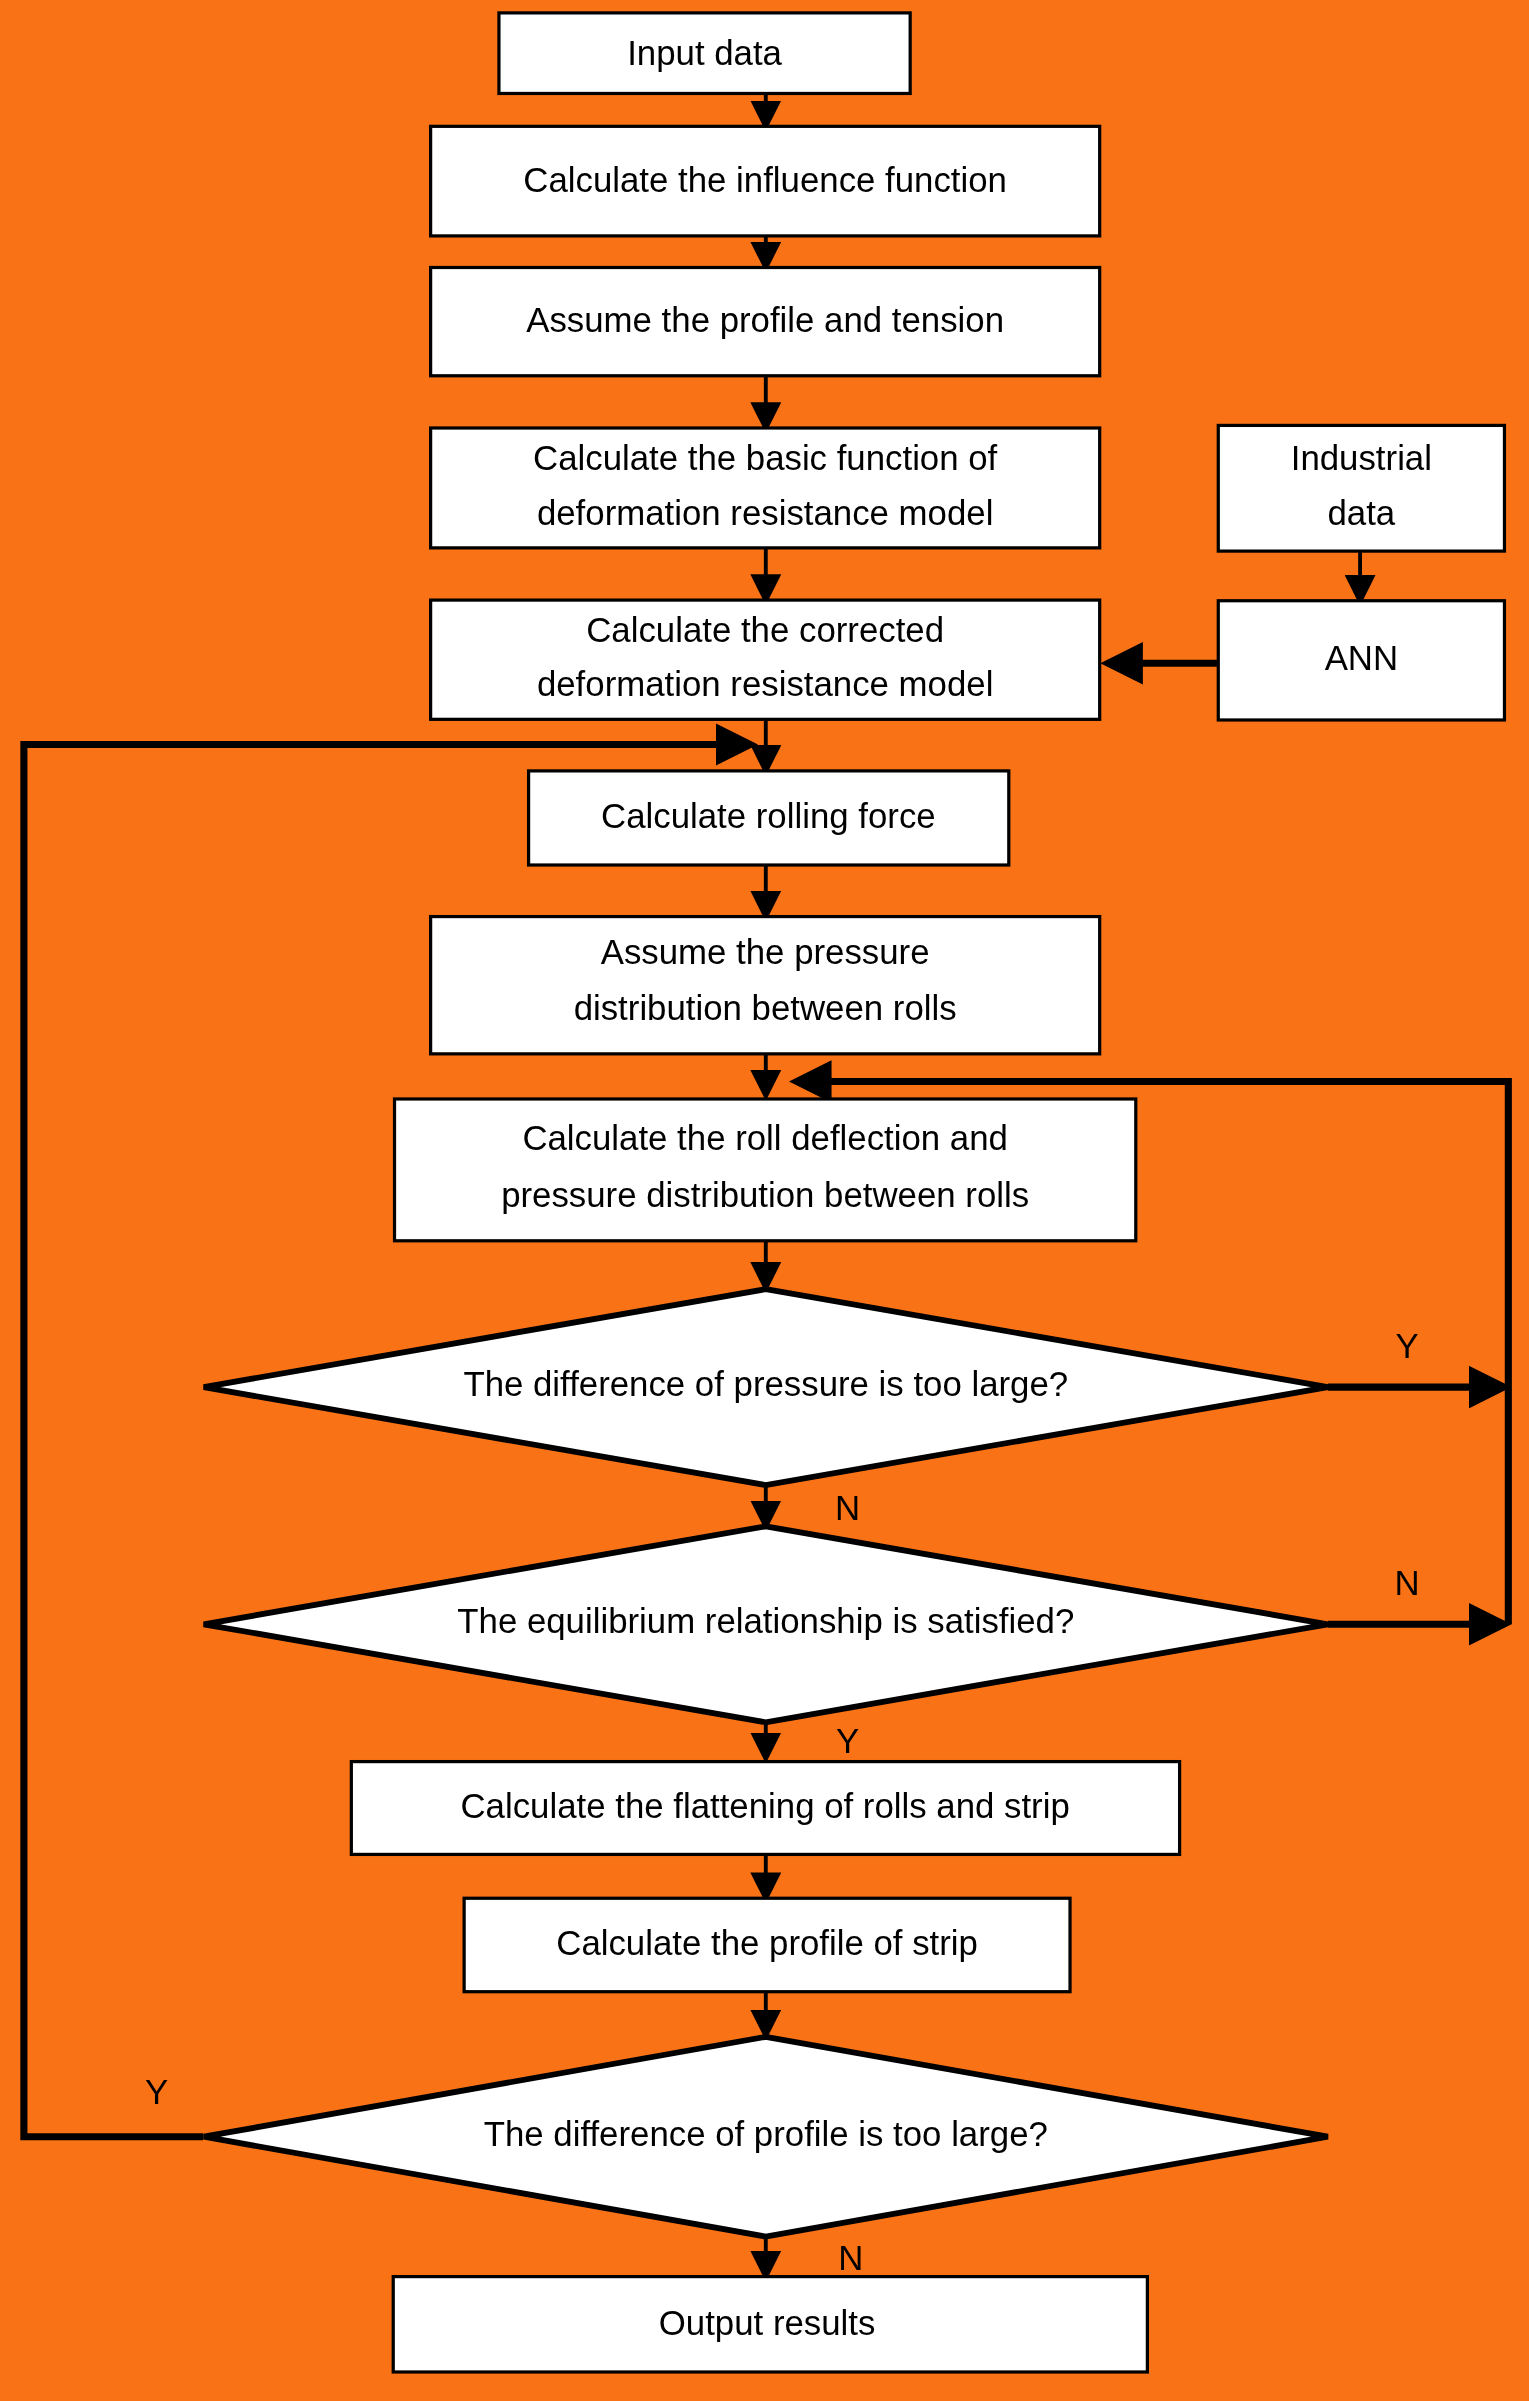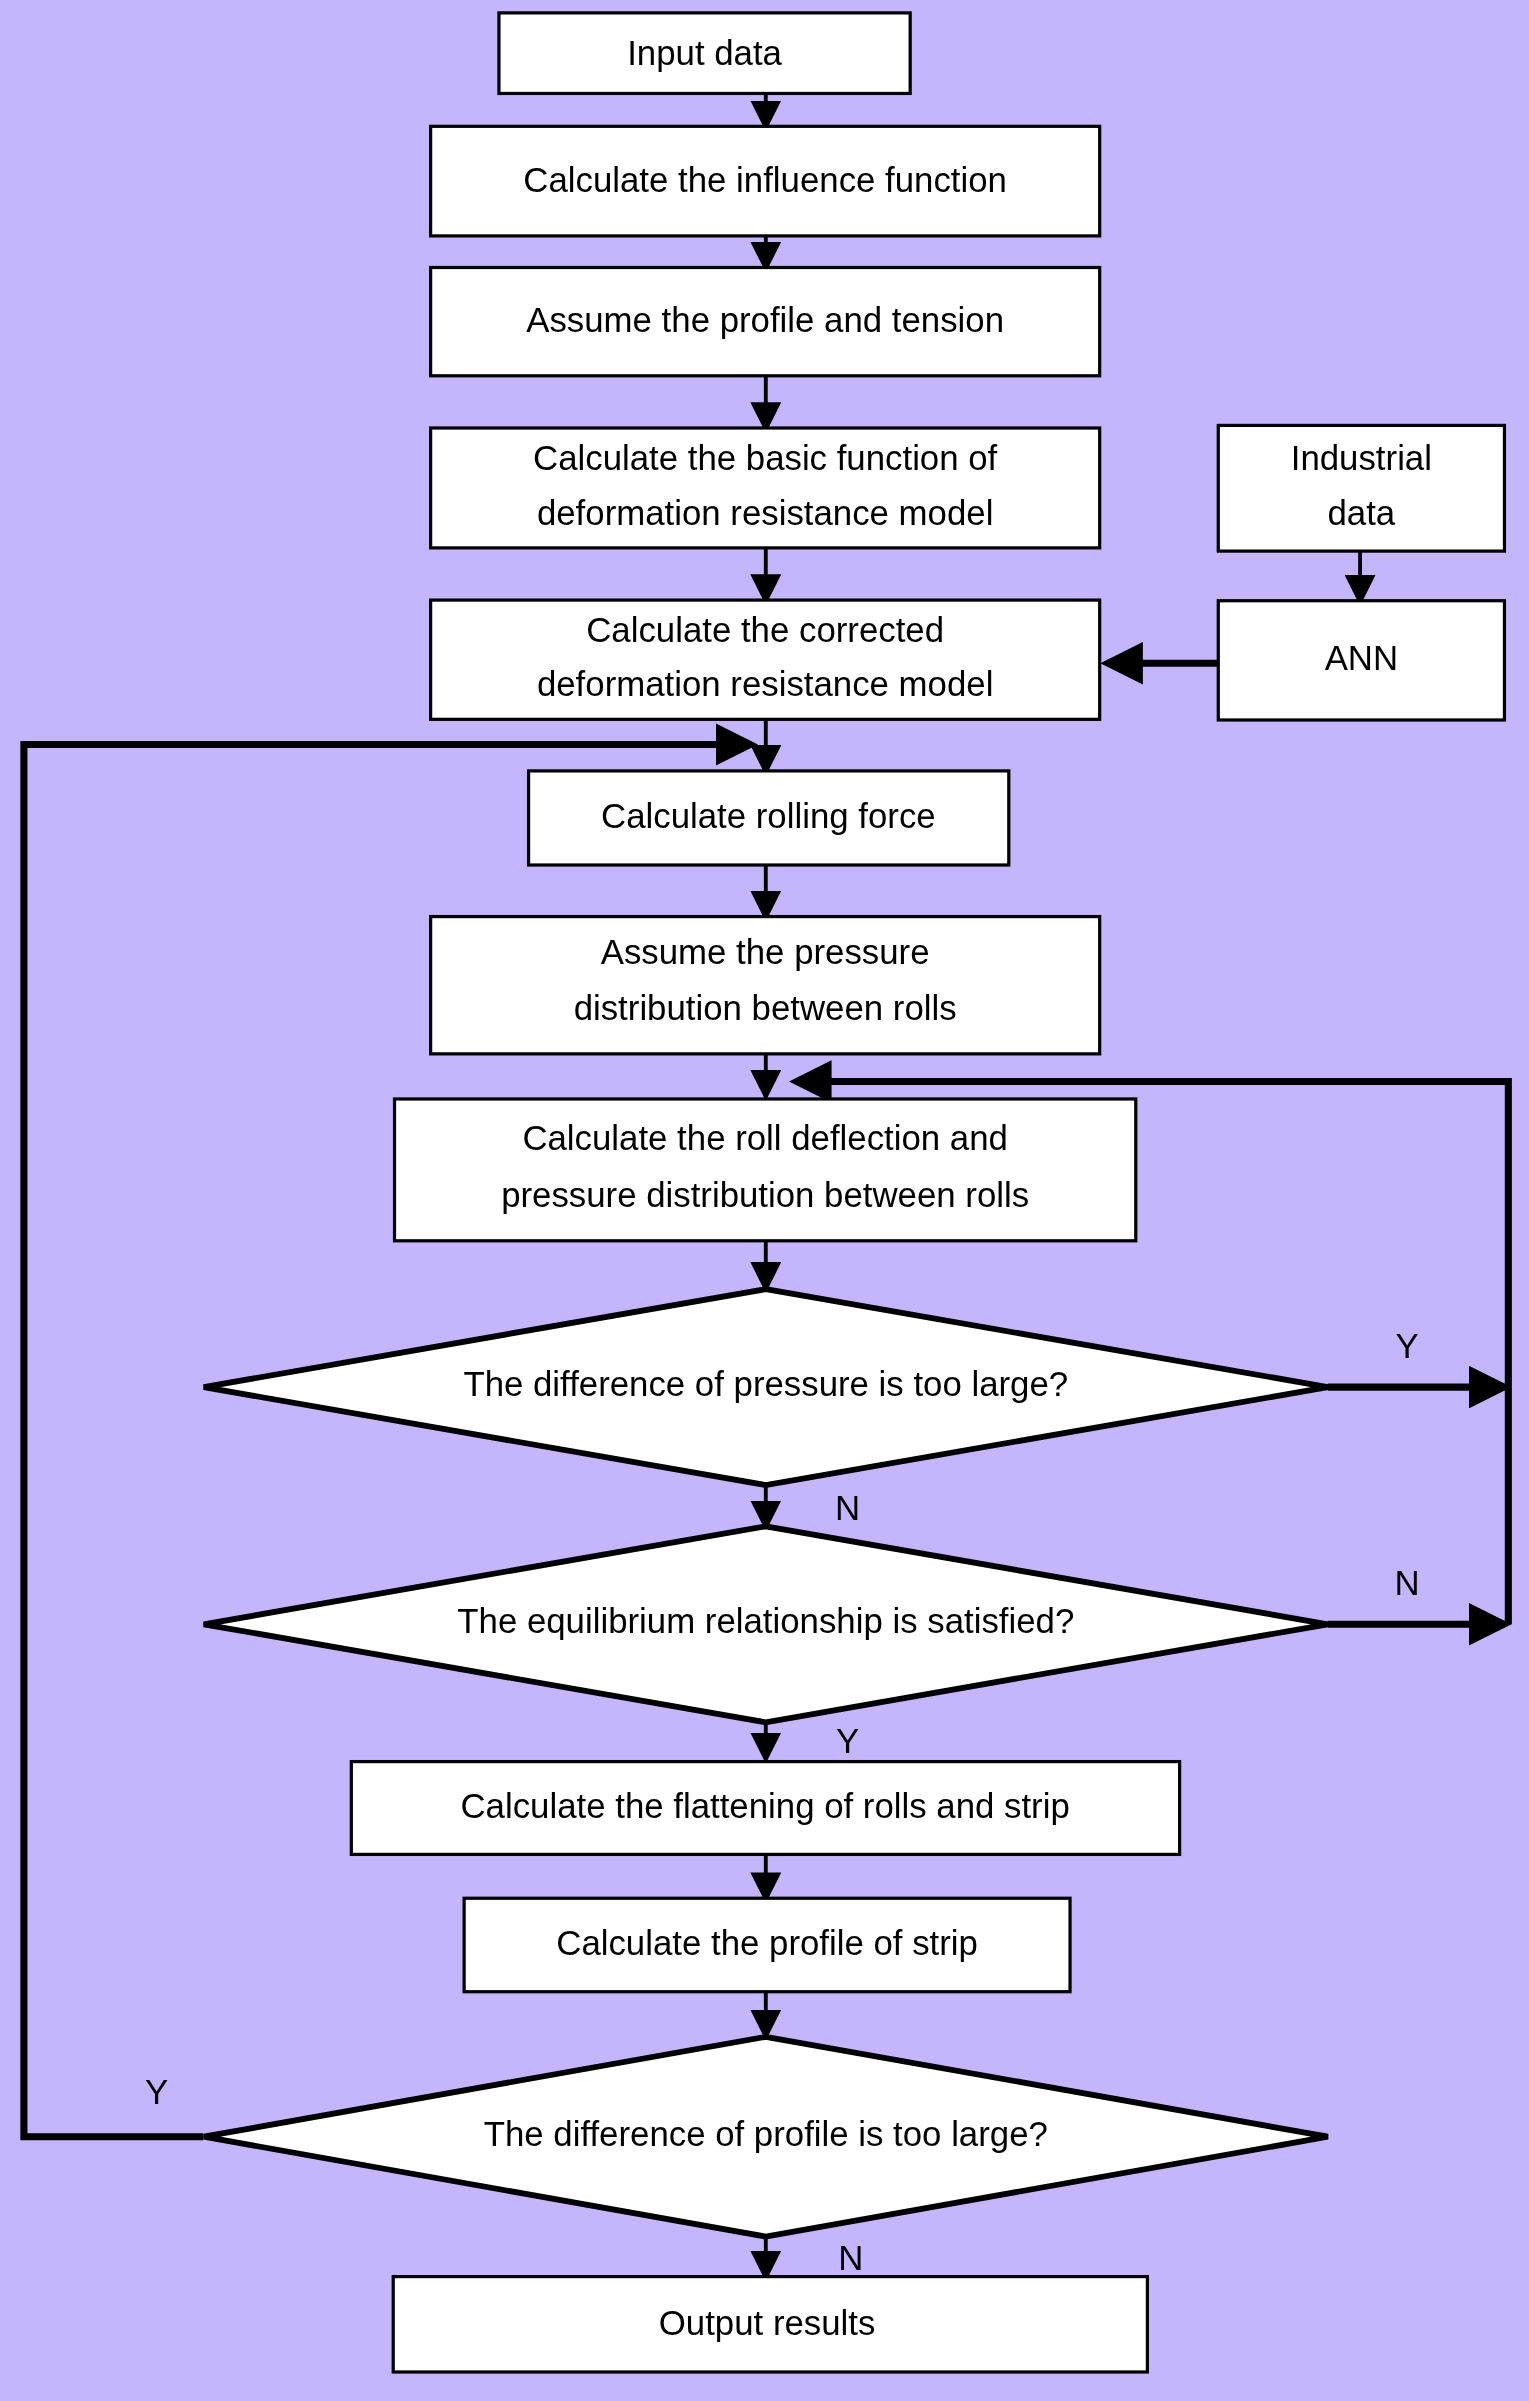--- a/index.html
+++ b/index.html
@@ -4,21 +4,21 @@
 <style>
   html, body {
     margin: 0;
     padding: 0;
     background: #ffffff;
   }
   #flowchart-root {
     position: relative;
     width: 1529px;
     height: 2401px;
-    background: #c4b5fd;
+    background: #f97316;
     font-family: "Liberation Sans", sans-serif;
     text-align: right;
   }
   svg#flow-svg {
     position: absolute;
     top: 0;
     left: 0;
     width: 1529px;
     height: 2401px;
     display: block;

